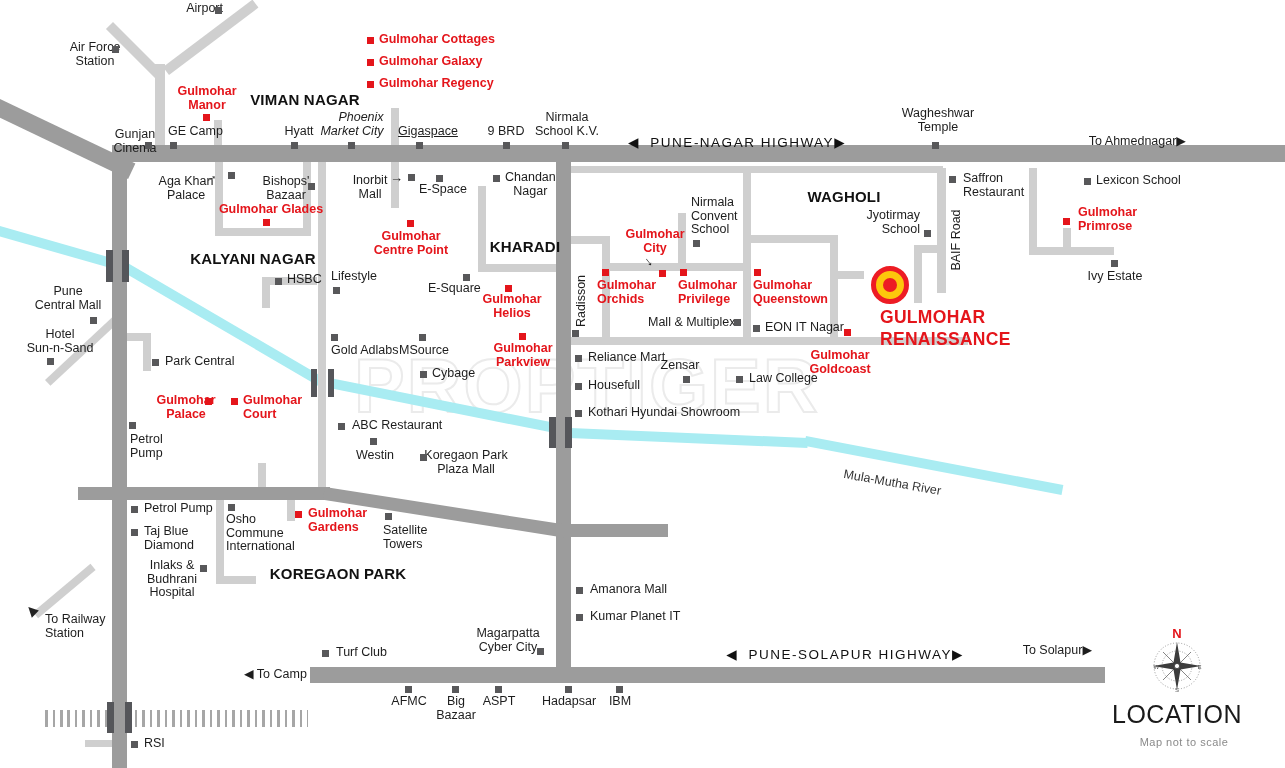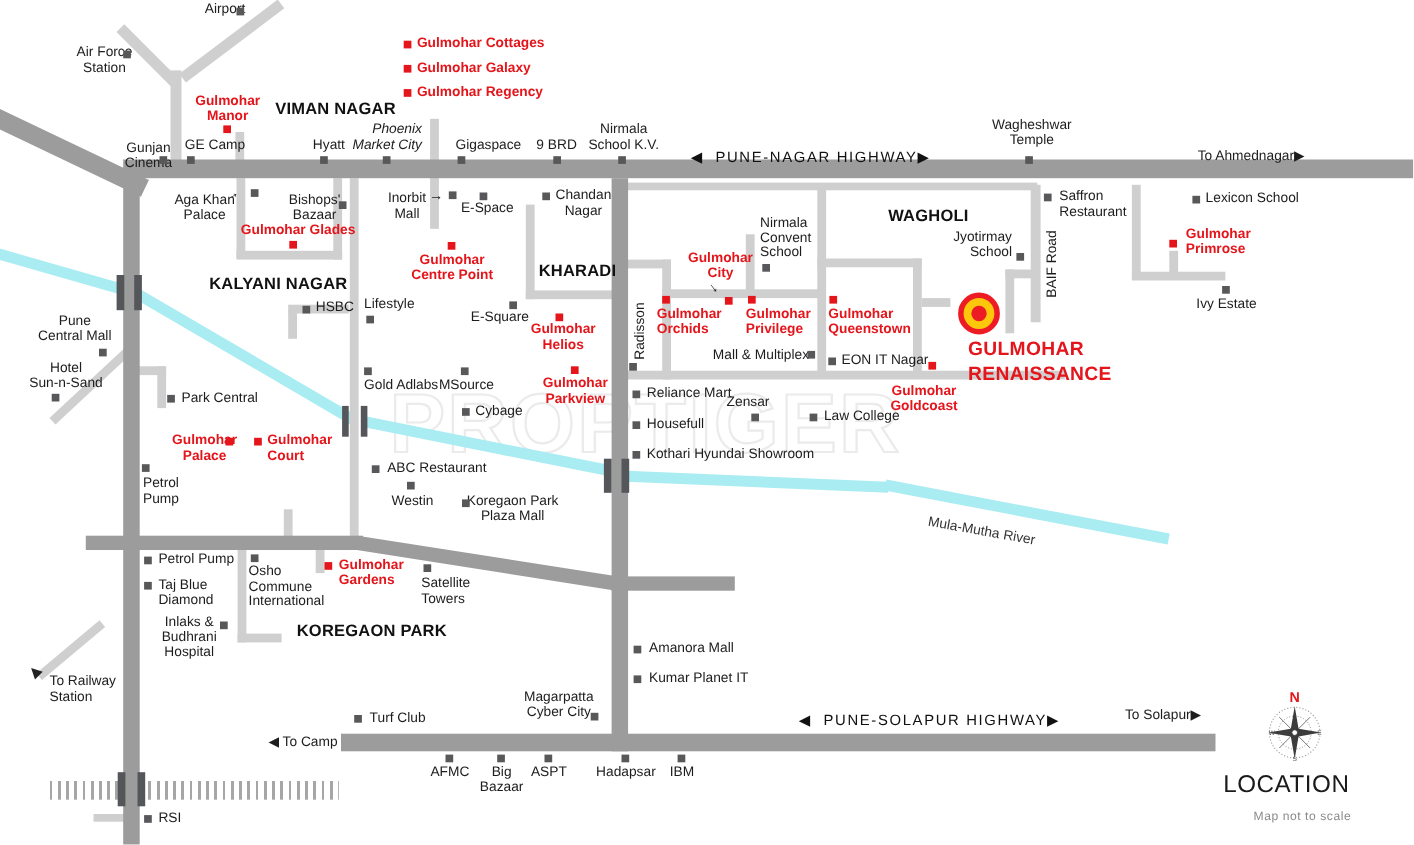--- a/index.html
+++ b/index.html
@@ -30,21 +30,21 @@
              letter-spacing:2px;color:transparent;-webkit-text-stroke:2px #ebebeb;}
   #river-label{position:absolute;left:845px;top:467px;font-size:12.5px;color:#333;
                transform:rotate(10deg);transform-origin:0 0;white-space:nowrap;}
   #bullseye{position:absolute;left:871px;top:266px;width:28px;height:28px;border:5px solid #ed1c24;
             background:#fdc70c;border-radius:50%;}
   #bullseye .core{position:absolute;left:7px;top:7px;width:14px;height:14px;background:#ed1c24;border-radius:50%;}
   #proj1,#proj2{position:absolute;left:880px;font-size:17.5px;font-weight:700;color:#e4151b;letter-spacing:.3px;white-space:nowrap;}
   #proj1{top:307px;} #proj2{top:329px;}
   #compass-n{position:absolute;left:1177px;top:626px;font-size:13px;font-weight:700;color:#e4151b;transform:translateX(-50%);}
   #compass{position:absolute;left:1151px;top:640px;}
-  #loc-title{position:absolute;left:1112px;top:700px;font-size:22px;color:#1a1a1a;letter-spacing:.5px;white-space:nowrap;}
+  #loc-title{position:absolute;left:1112px;top:700px;font-size:25px;color:#1a1a1a;letter-spacing:.5px;white-space:nowrap;}
   #loc-note{position:absolute;left:1184px;top:736px;font-size:11px;color:#8a8a8a;letter-spacing:.5px;
             transform:translateX(-50%);white-space:nowrap;}
 </style>
 </head>
 <body>
 
 <div id="map">
 
   <div id="watermark">PROPTIGER</div>
 
@@ -122,21 +122,21 @@
       <div class="lm c" style="left: 135px; top: 128px; text-align: center;">Gunjan
 Cinema</div>
       <div class="mk" style="left: 145px; top: 142px;"></div>
       <div class="lm" style="left: 168px; top: 125px; text-align: left;">GE Camp</div>
       <div class="mk" style="left: 170px; top: 142px;"></div>
       <div class="lm c" style="left: 299px; top: 125px; text-align: center;">Hyatt</div>
       <div class="mk" style="left: 291px; top: 142px;"></div>
       <div class="lm c" style="left: 352px; top: 111px; text-align: right; font-style: italic;">Phoenix
 Market City</div>
       <div class="mk" style="left: 348px; top: 142px;"></div>
-      <div class="lm c" style="left: 444px; top: 125px; text-align: left;">Gigaspace</div>
+      <div class="lm c" style="left: 428px; top: 125px; text-align: left; text-decoration: underline;">Gigaspace</div>
       <div class="mk" style="left: 416px; top: 142px;"></div>
       <div class="lm c" style="left: 506px; top: 125px; text-align: center;">9 BRD</div>
       <div class="mk" style="left: 503px; top: 142px;"></div>
       <div class="lm c" style="left: 567px; top: 111px; text-align: center;">Nirmala
 School K.V.</div>
       <div class="mk" style="left: 562px; top: 142px;"></div>
       <div class="lm c" style="left: 938px; top: 107px; text-align: center;">Wagheshwar
 Temple</div>
       <div class="mk" style="left: 932px; top: 142px;"></div>
       <div class="lm" style="left: 1096px; top: 174px; text-align: left;">Lexicon School</div>

